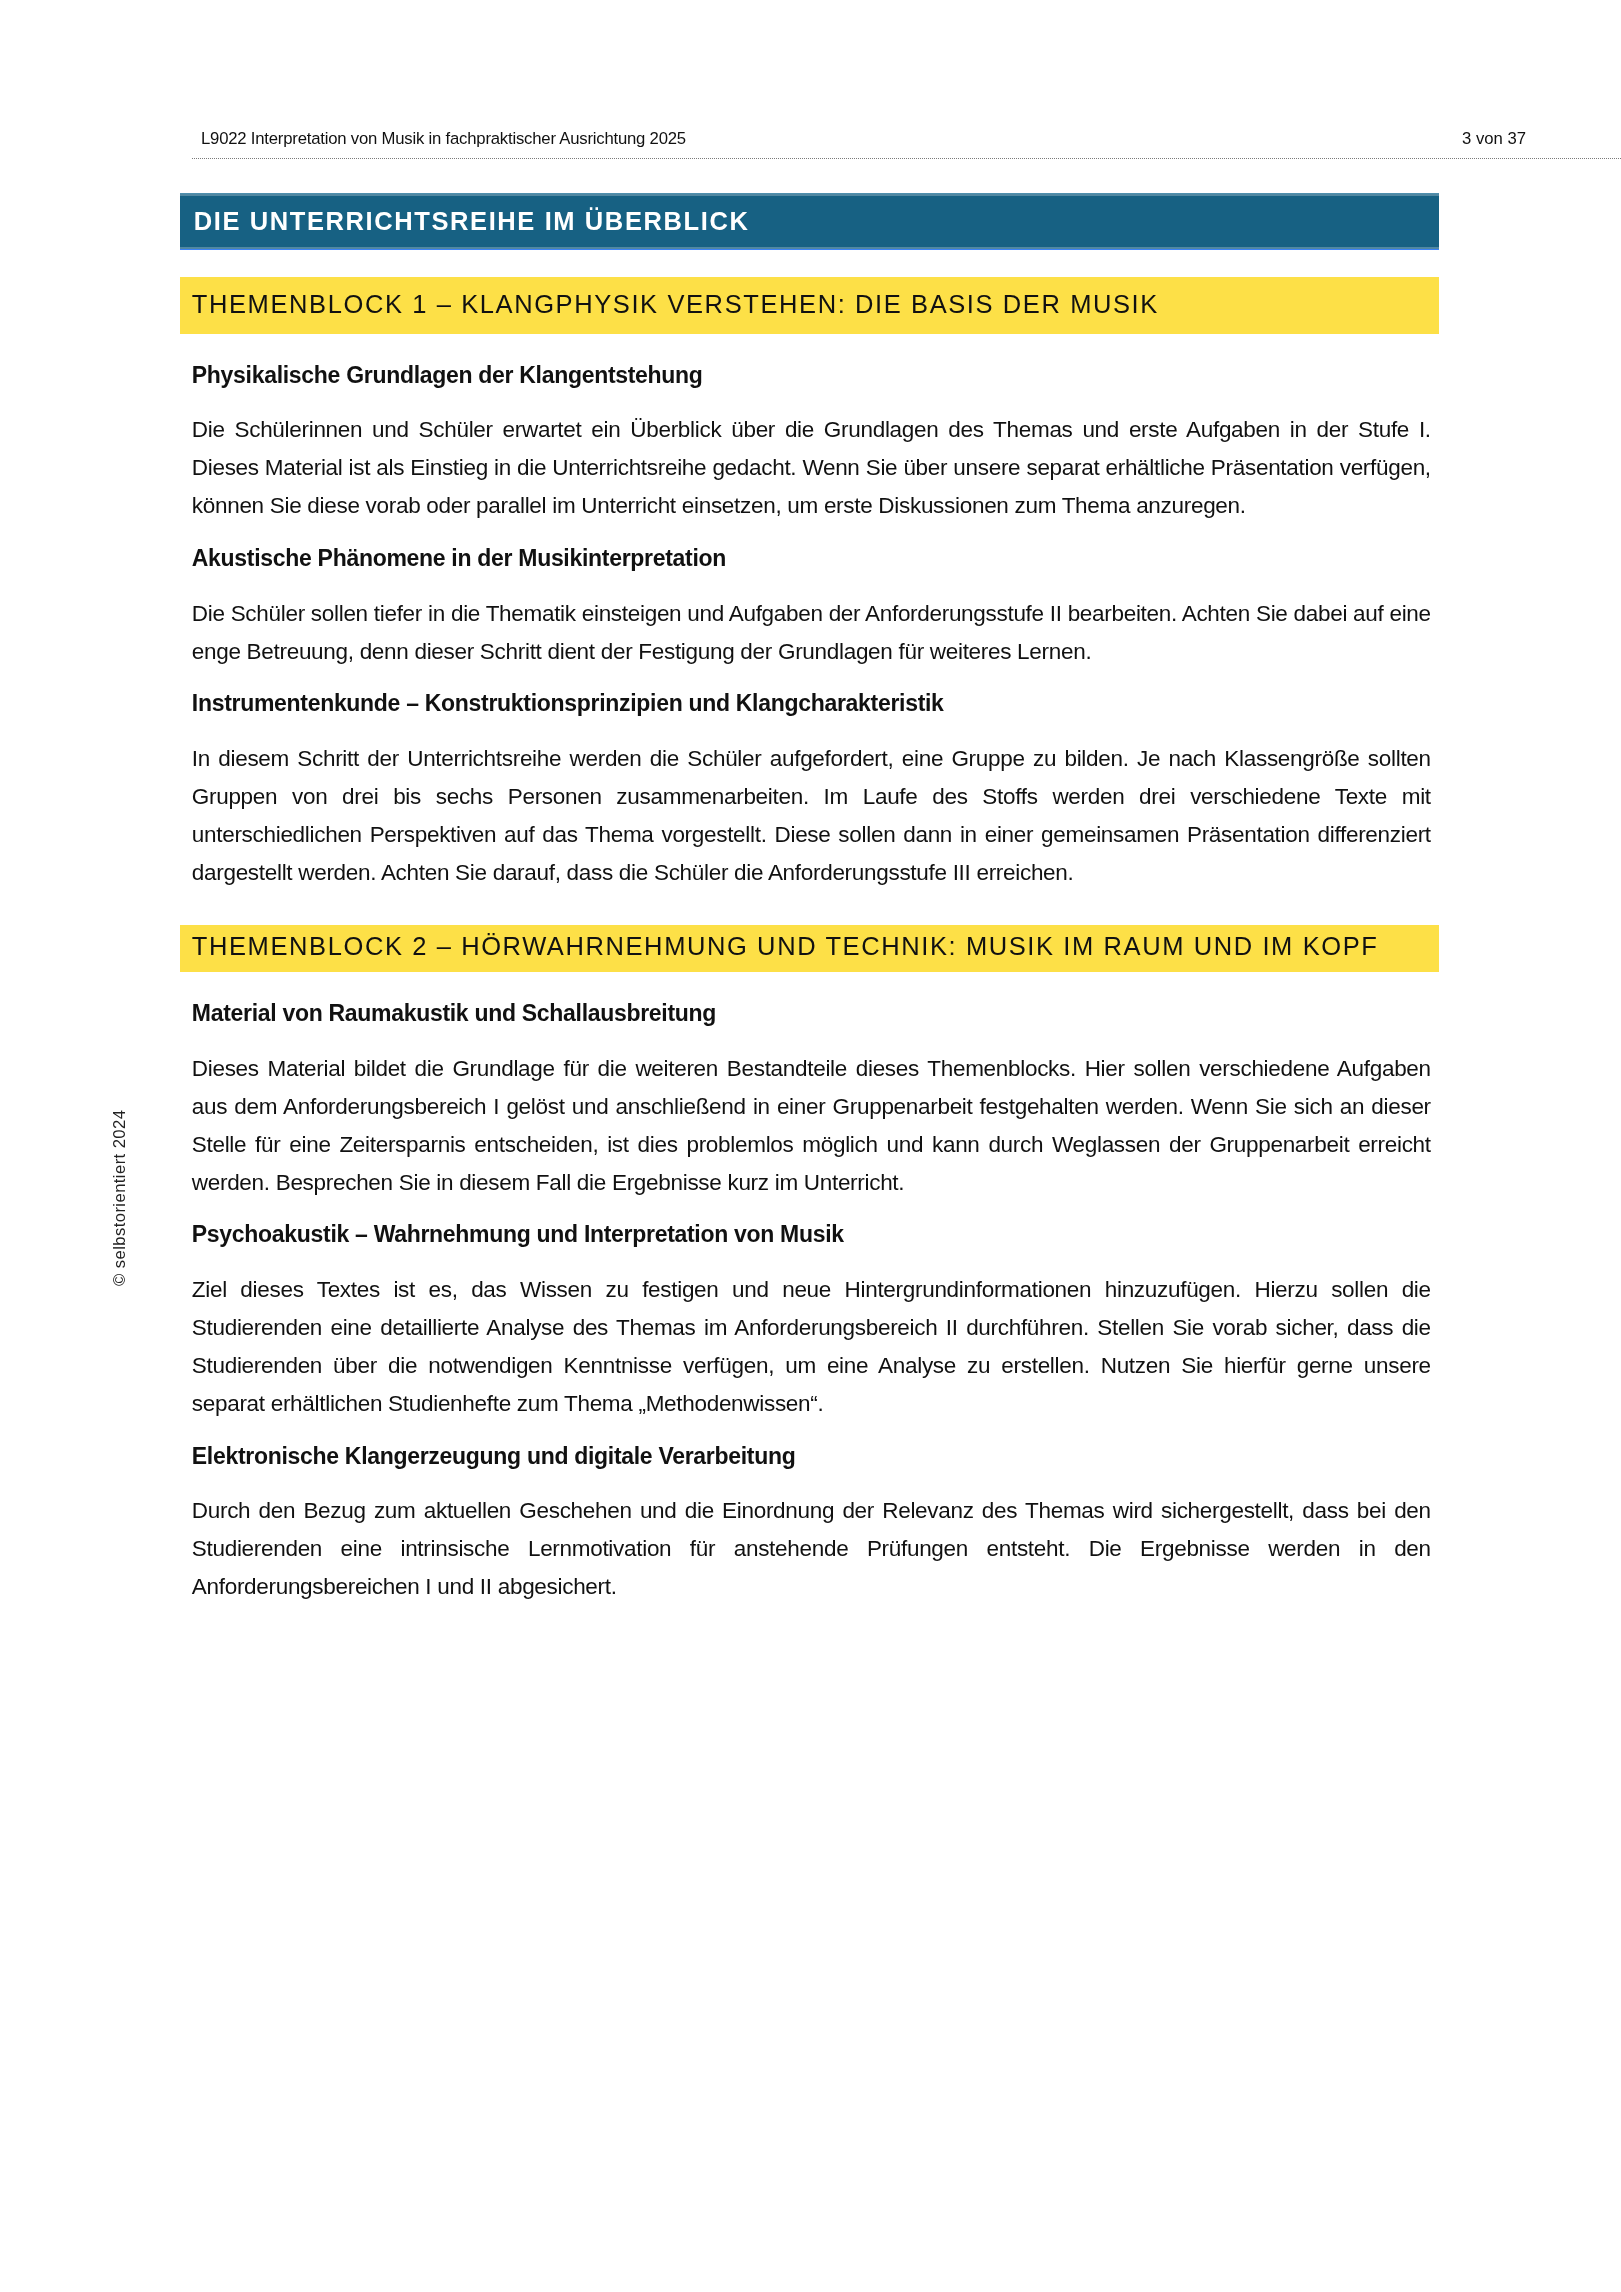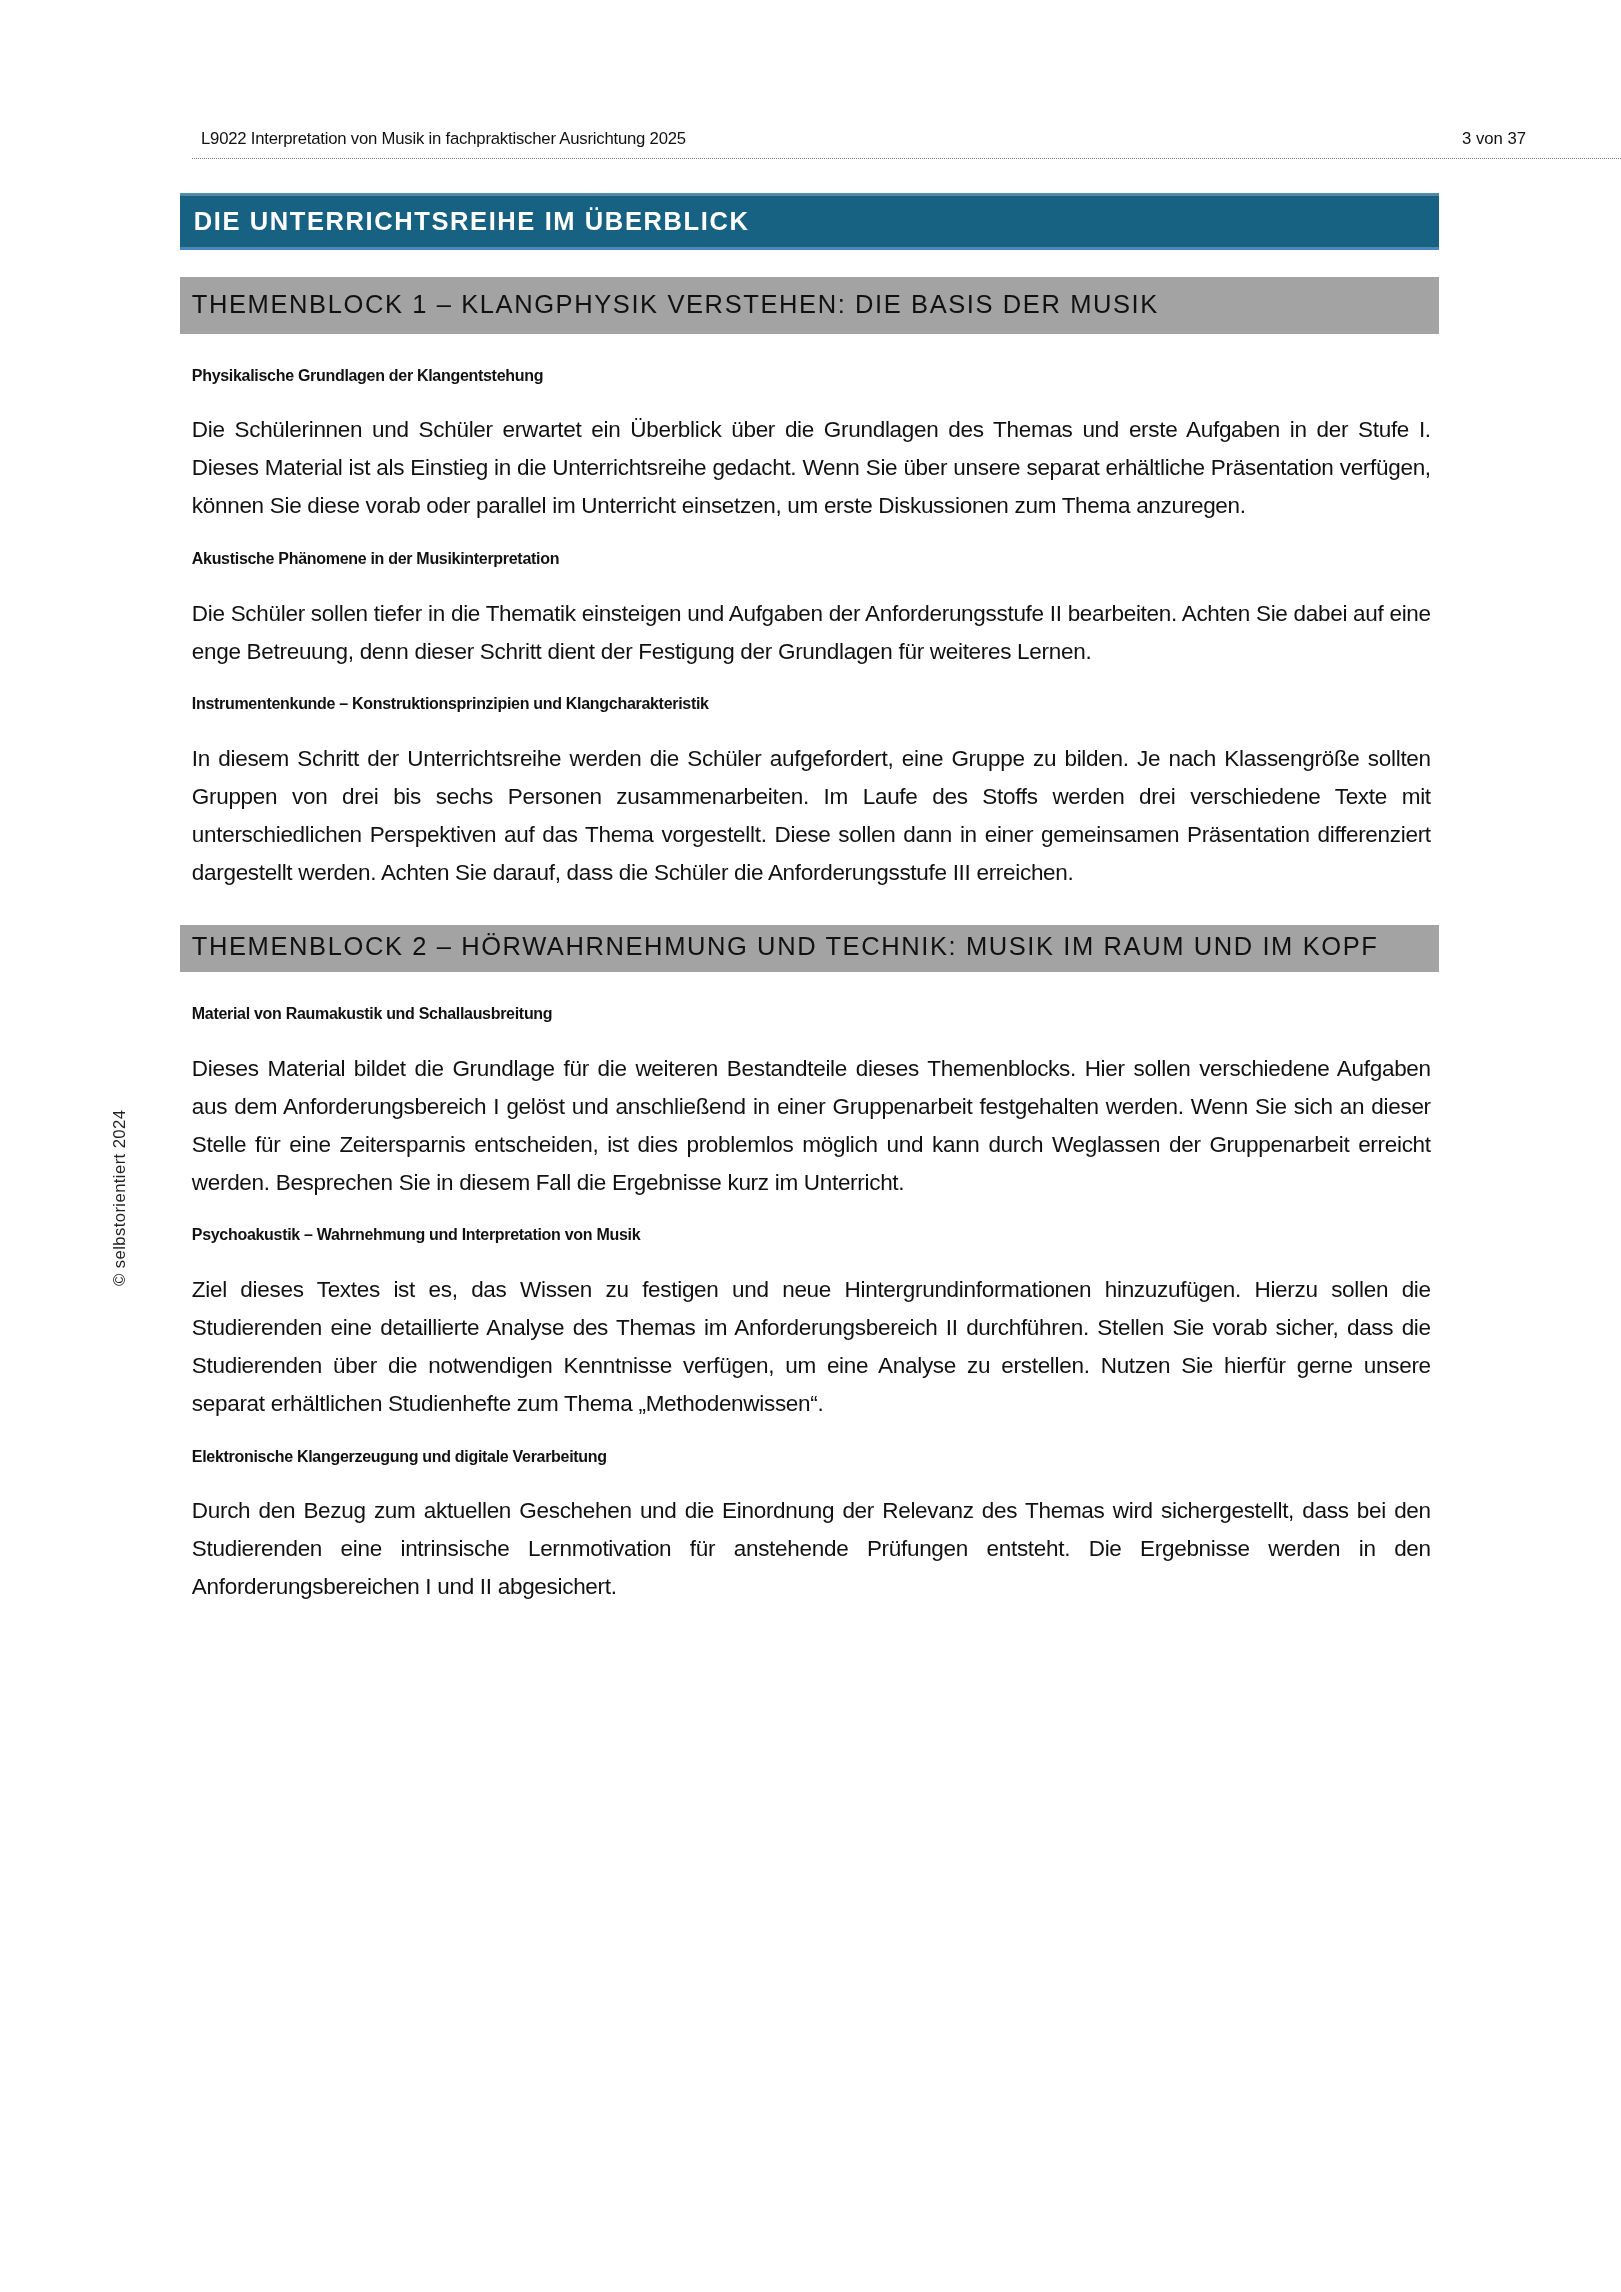--- a/index.html
+++ b/index.html
@@ -64,42 +64,42 @@
       border-bottom: 1px solid #3b82f6;
       padding: 0 13.7px;
       display: flex;
       align-items: center;
       font-weight: bold;
       font-size: 25.5px;
       letter-spacing: 1.6px;
       box-shadow: inset 0 7.8px 0 -5.9px rgba(255,255,255,0.25), inset 0 -7.8px 0 -5.9px rgba(255,255,255,0.25);
     }
     .block-heading {
-      background: #a3a3a3;
+      background: #fde047;
       color: #111;
       font-size: 25.5px;
       letter-spacing: 1.6px;
       padding: 5.9px 11.8px 6.9px 11.8px;
       line-height: 41px;
       box-sizing: border-box;
     }
     .block-heading.first {
       margin-top: 26.5px;
       min-height: 57px;
       display: flex;
       align-items: center;
     }
     .block-heading.second {
       margin-top: 33px;
       padding-top: 1px;
       padding-bottom: 4.9px;
     }
     .sub-heading {
       font-weight: bold;
-      font-size: 16px;
+      font-size: 23px;
       padding-left: 11.8px;
       letter-spacing: -0.3px;
       line-height: 29px;
     }
     .paragraph {
       font-size: 22.5px;
       line-height: 38px;
       padding-left: 11.8px;
       text-align: justify;
       letter-spacing: -0.3px;

